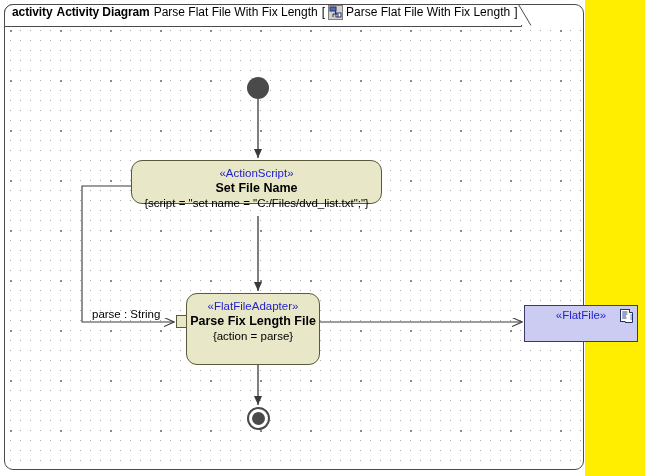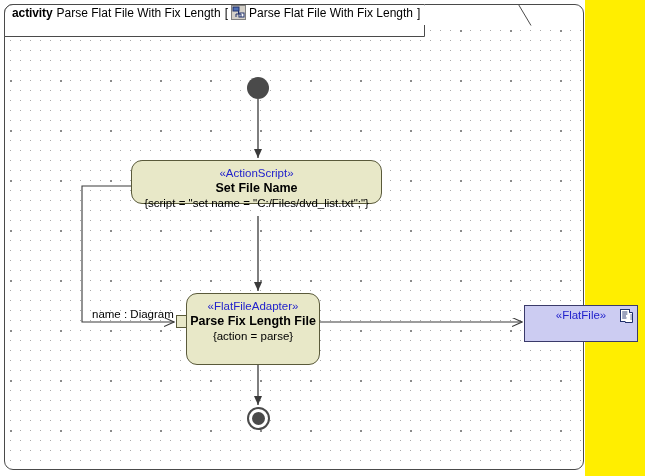--- a/index.html
+++ b/index.html
@@ -61,28 +61,28 @@
       radial-gradient(circle 0.9px at 1px 1px, #8a8a8a 99%, transparent 100%);
     background-size: 50px 50px;
     background-position: 5px 6px;
     pointer-events: none;
   }
   
   .title-tab {
     position: absolute;
     left: 4px;
     top: 4px;
-    height: 33px;
+    height: 23px;
     background: #ffffff;
     border: 1px solid #4a4a4a;
     border-top-left-radius: 9px;
     border-bottom: 1px solid #4a4a4a;
     box-sizing: border-box;
     display: flex;
-    align-items: center;
+    align-items: flex-start;
     padding: 0 4px 16px 7px;
     white-space: nowrap;
     z-index: 5;
   }
   .title-tab::after {
     content: "";
     position: absolute;
     right: -11px;
     top: -1px;
     width: 0;
@@ -284,20 +284,21 @@
 
     <line x1="258" y1="350" x2="258" y2="405" stroke="#3a3a3a" stroke-width="1.3" marker-end="url(#arrow)"></line>
 
     <path d="M131,186 L82,186 L82,322 L174,322" fill="none" stroke="#3a3a3a" stroke-width="1.1" marker-end="url(#arrowopen)"></path>
 
     <line x1="320" y1="322" x2="522" y2="322" stroke="#3a3a3a" stroke-width="1.1" marker-end="url(#arrowopen)"></line>
   </svg>
 
   <div class="title-tab">
     <span class="t-kw">activity</span>
+    <span class="t-kw" style="margin-left:4px;">Activity Diagram</span>
     <span class="t-name">Parse Flat File With Fix Length</span>
     <span class="t-bracket" style="margin-left:4px;">[</span>
     <span class="tab-icon">
       <svg width="15" height="15" viewBox="0 0 15 15">
         <rect x="0.5" y="0.5" width="14" height="14" fill="#d4d0c8" stroke="#808080"></rect>
         <rect x="2" y="2" width="6" height="4" fill="#4f6fb5" stroke="#20306a"></rect>
         <rect x="8" y="8" width="5" height="4" fill="#ffffff" stroke="#20306a"></rect>
         <path d="M7.5,6 L7.5,9" stroke="#20306a" stroke-width="1"></path>
         <path d="M5,9 L10,9" stroke="#20306a" stroke-width="1"></path>
         <path d="M5,9 L5,12 M10,9 L10,12" stroke="#20306a" stroke-width="1"></path>
@@ -312,21 +313,21 @@
 
   <div id="initial-node"></div>
 
   <div class="action" id="node-set-file-name">
     <div class="stereo">«ActionScript»</div>
     <div class="nodename">Set File Name</div>
     <div class="constraint">{script = "set name = "C:/Files/dvd_list.txt";"}</div>
   </div>
 
   <div class="pin" id="pin-name-string"></div>
-  <div class="edge-label" id="label-name-string">name : Diagram</div>
+  <div class="edge-label" id="label-name-string">parse : String</div>
 
   <div class="action" id="node-parse-fix-length">
     <div class="stereo">«FlatFileAdapter»</div>
     <div class="nodename">Parse Fix Length File</div>
     <div class="constraint">{action = parse}</div>
   </div>
 
   <div id="node-flatfile">
     <div class="stereo">«FlatFile»</div>
     <span class="doc-icon">

